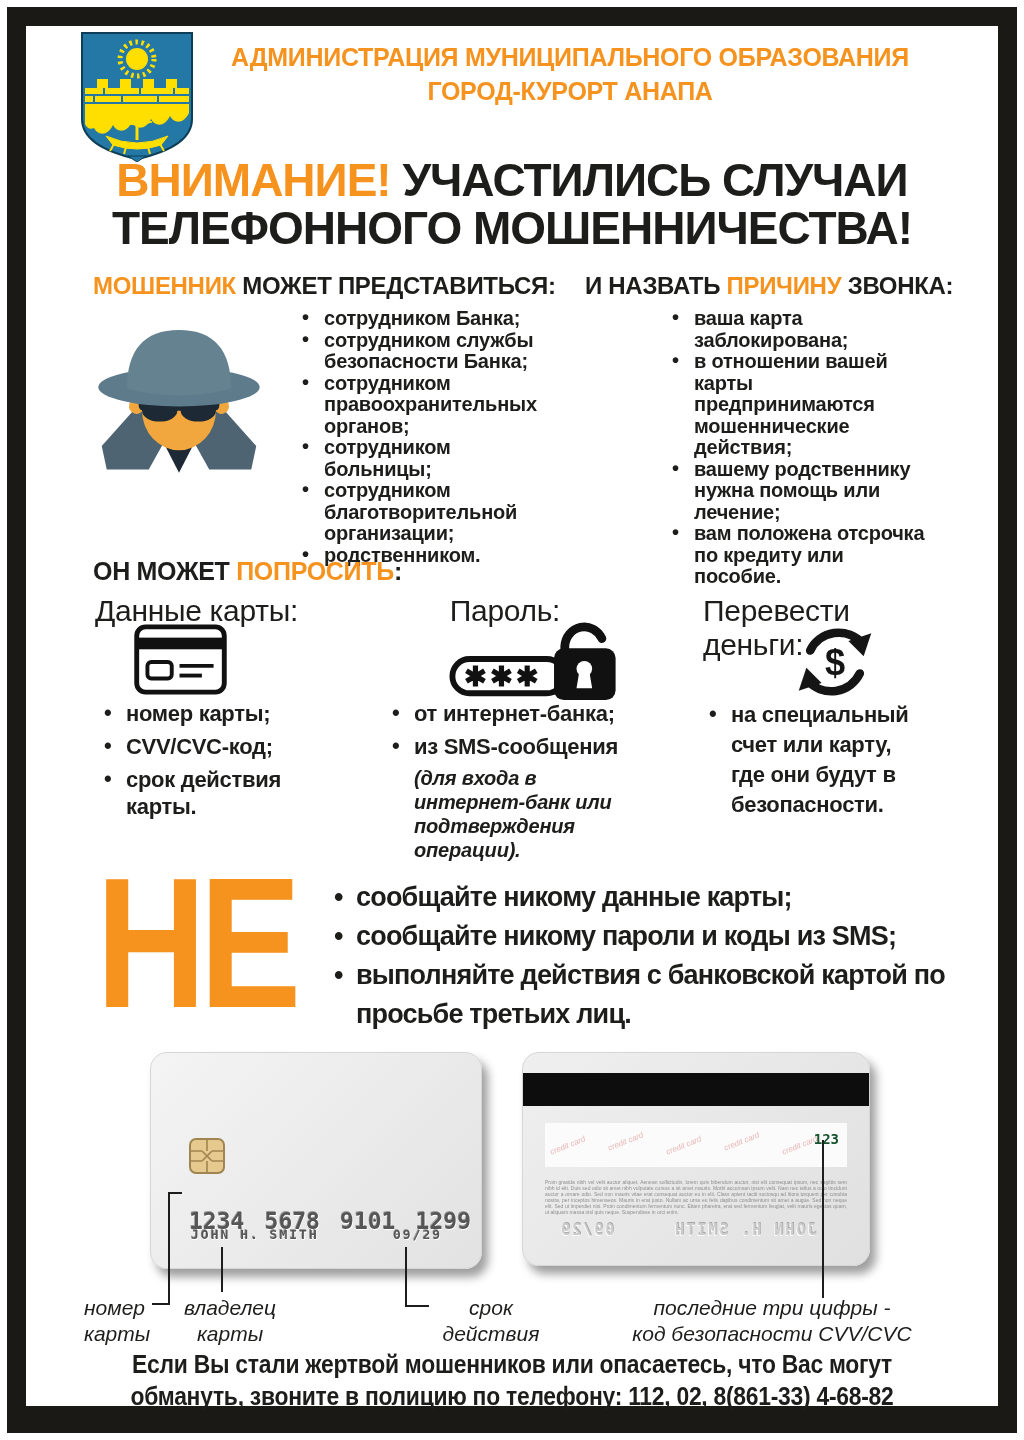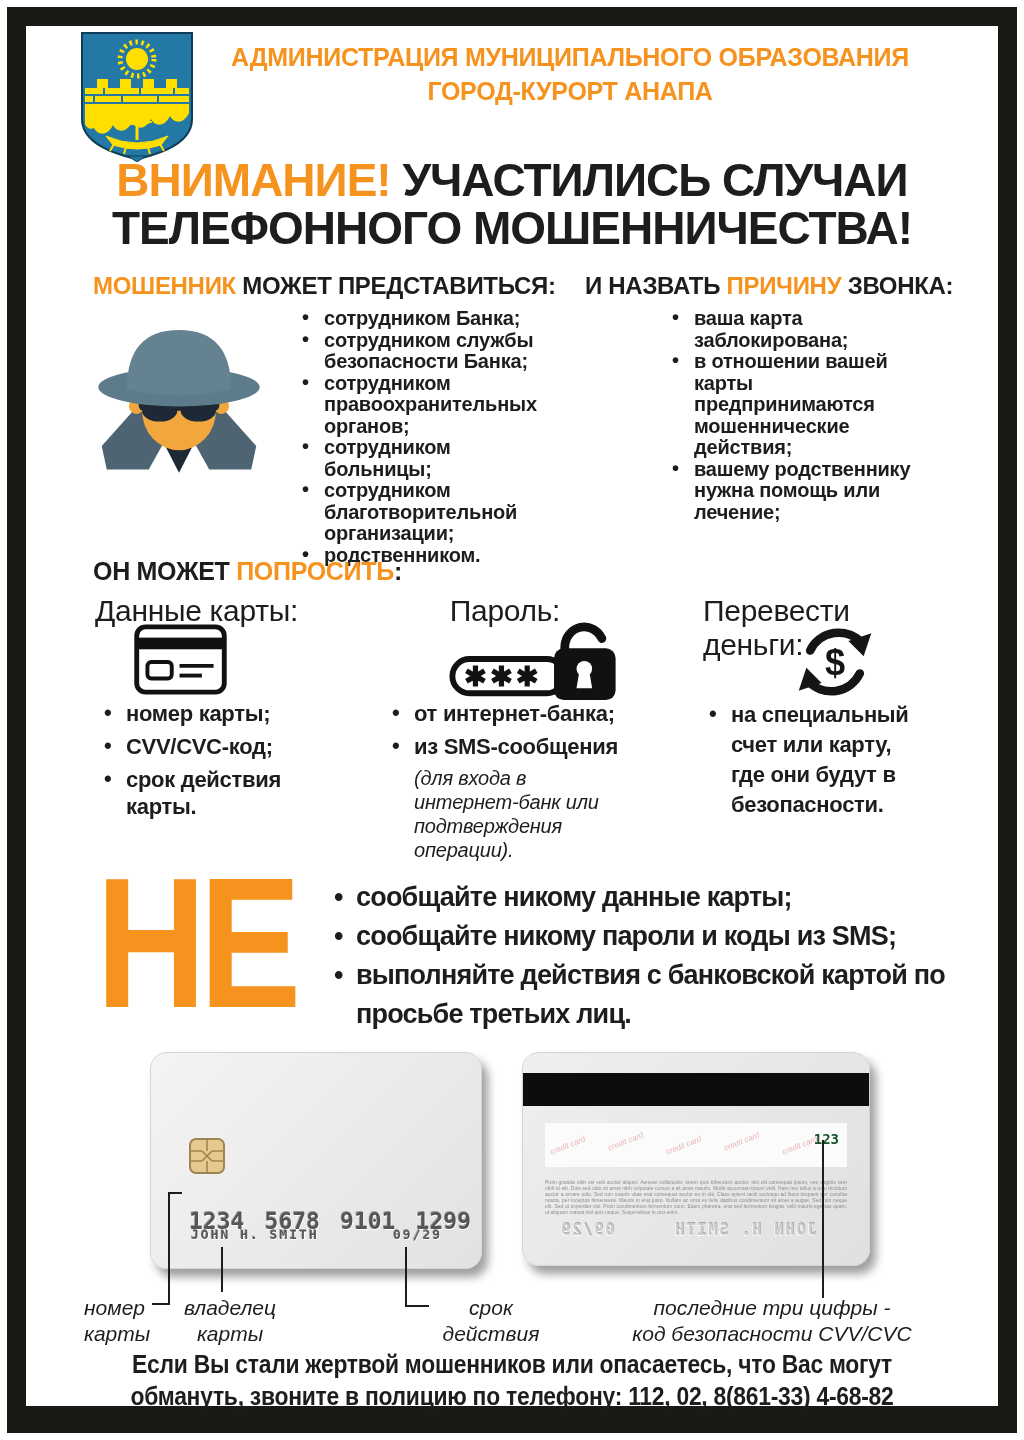--- a/index.html
+++ b/index.html
@@ -20,21 +20,21 @@
   
   ul.blist{list-style:none;margin:0;padding:0;font-weight:bold;}
   ul.blist li{position:relative;padding-left:26px;}
   ul.blist li::before{content:"\2022";position:absolute;left:4px;top:-1px;}
   #imp-list,#reason-list{font-size:20px;line-height:21.5px;letter-spacing:-0.2px;}
   #imp-list li,#reason-list li{margin:0;}
   .req-title{font-size:30px;font-weight:normal;letter-spacing:-0.3px;}
   .req-list{font-size:22px;line-height:27px;letter-spacing:-0.3px;}
   .req-list li{margin-bottom:6px;}
   #req-money-list{line-height:30px;}
-  #sms-note{font-style:italic;font-weight:normal;font-size:20px;line-height:24px;letter-spacing:-0.2px;}
+  #sms-note{font-style:italic;font-weight:bold;font-size:20px;line-height:24px;letter-spacing:-0.2px;}
   
   #big-ne{left:96px;top:850px;font-size:186px;line-height:1;font-weight:bold;letter-spacing:-8px;
           transform:scaleX(0.82);transform-origin:0 0;}
   #ne-list{left:330px;top:878px;width:648px;font-size:27px;line-height:39px;letter-spacing:-0.8px;}
   #ne-list li::before{top:0;}
   
   .card{border-radius:17px;box-shadow:6px 8px 10px rgba(0,0,0,0.38);}
   #card-front{left:150px;top:1052px;width:330px;height:215px;
               background:linear-gradient(135deg,#f4f4f4,#e2e2e2);border:1px solid #d6d6d6;}
   #card-back{left:522px;top:1052px;width:346px;height:212px;
@@ -134,20 +134,21 @@
     <li>сотрудником правоохранительных органов;</li>
     <li>сотрудником больницы;</li>
     <li>сотрудником благотворительной организации;</li>
     <li>родственником.</li>
   </ul>
 
   <ul id="reason-list" class="blist abs" style="left:668px;top:308px;width:268px;">
     <li>ваша карта заблокирована;</li>
     <li>в отношении вашей карты предпринимаются мошеннические действия;</li>
     <li>вашему родственнику нужна помощь или лечение;</li>
+    <li>вам положена отсрочка по кредиту или пособие.</li>
   </ul>
 
   <div class="abs sec-head" style="left:93px;top:557px;font-size:25px;"><span>ОН МОЖЕТ </span><span class="accent">ПОПРОСИТЬ</span><span>:</span></div>
 
   <div class="abs req-title" style="left:95px;top:594px;">Данные карты:</div>
   <div class="abs req-title" style="left:400px;top:594px;width:210px;text-align:center;">Пароль:</div>
   <div class="abs req-title" style="left:703px;top:594px;width:250px;text-align:left;">Перевести деньги:</div>
 
   <svg class="abs" style="left:133px;top:624px;" width="95" height="72" viewBox="0 0 96 74">
     <rect x="3" y="3" width="90" height="67" rx="9" fill="none" stroke="#111" stroke-width="5"></rect>

